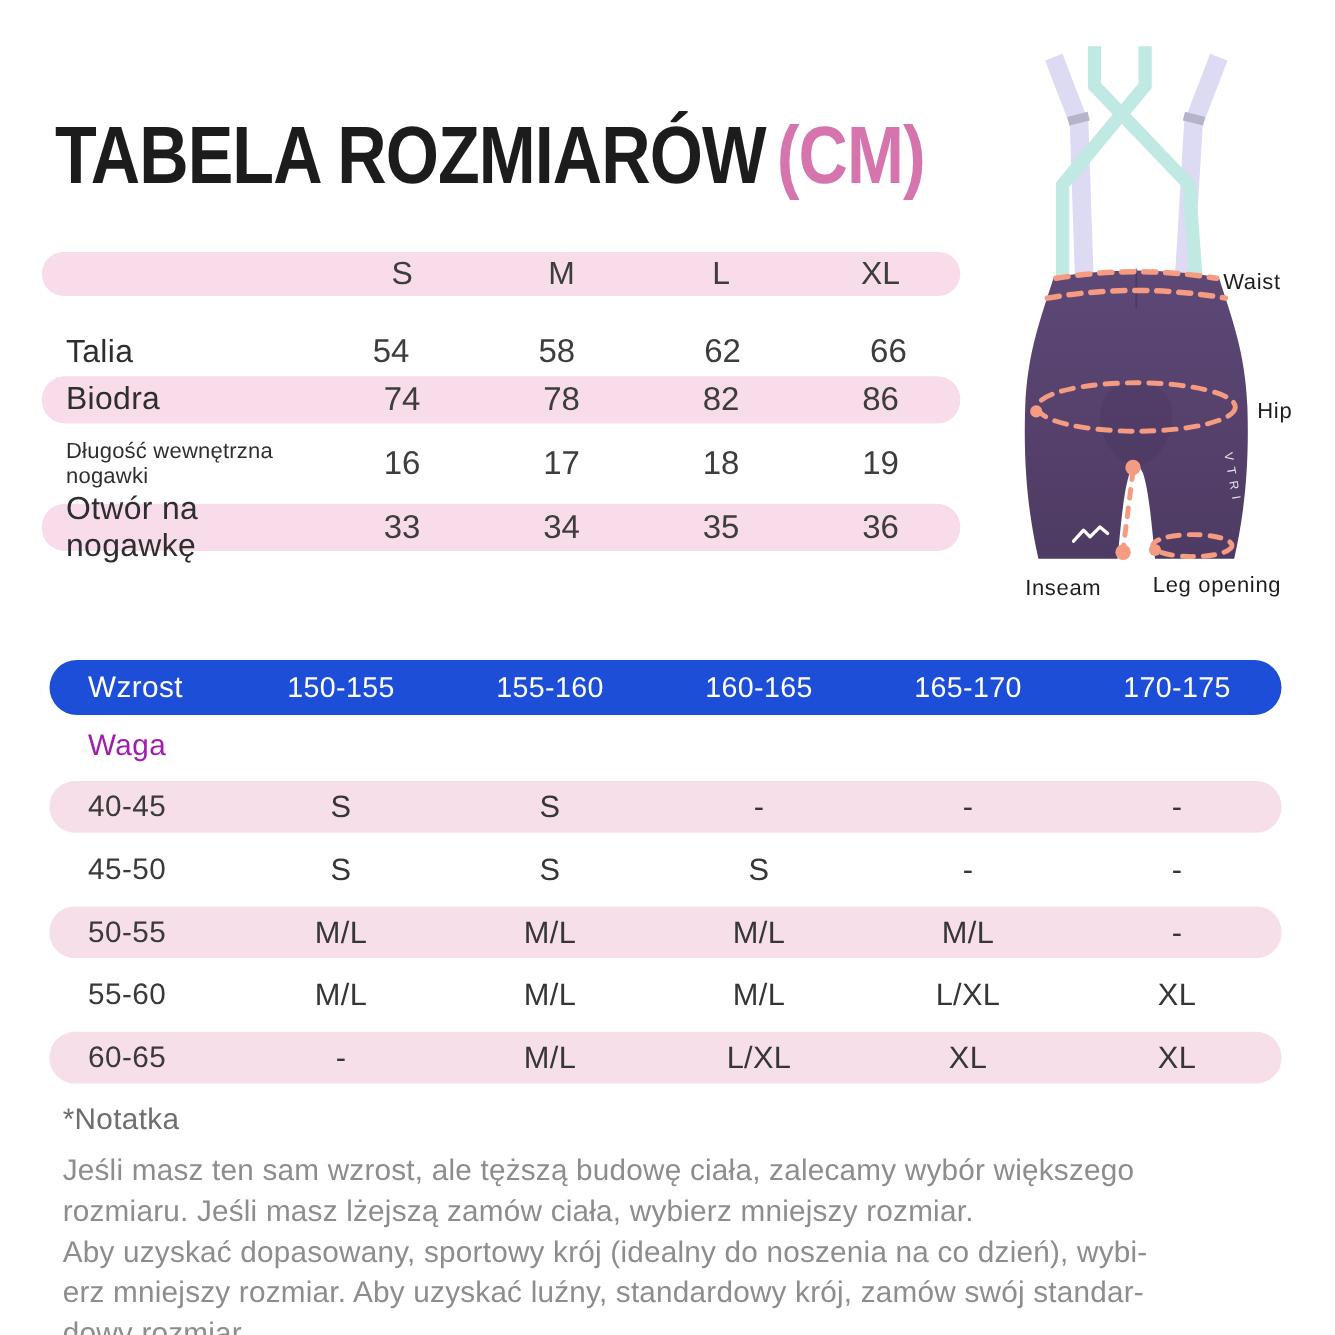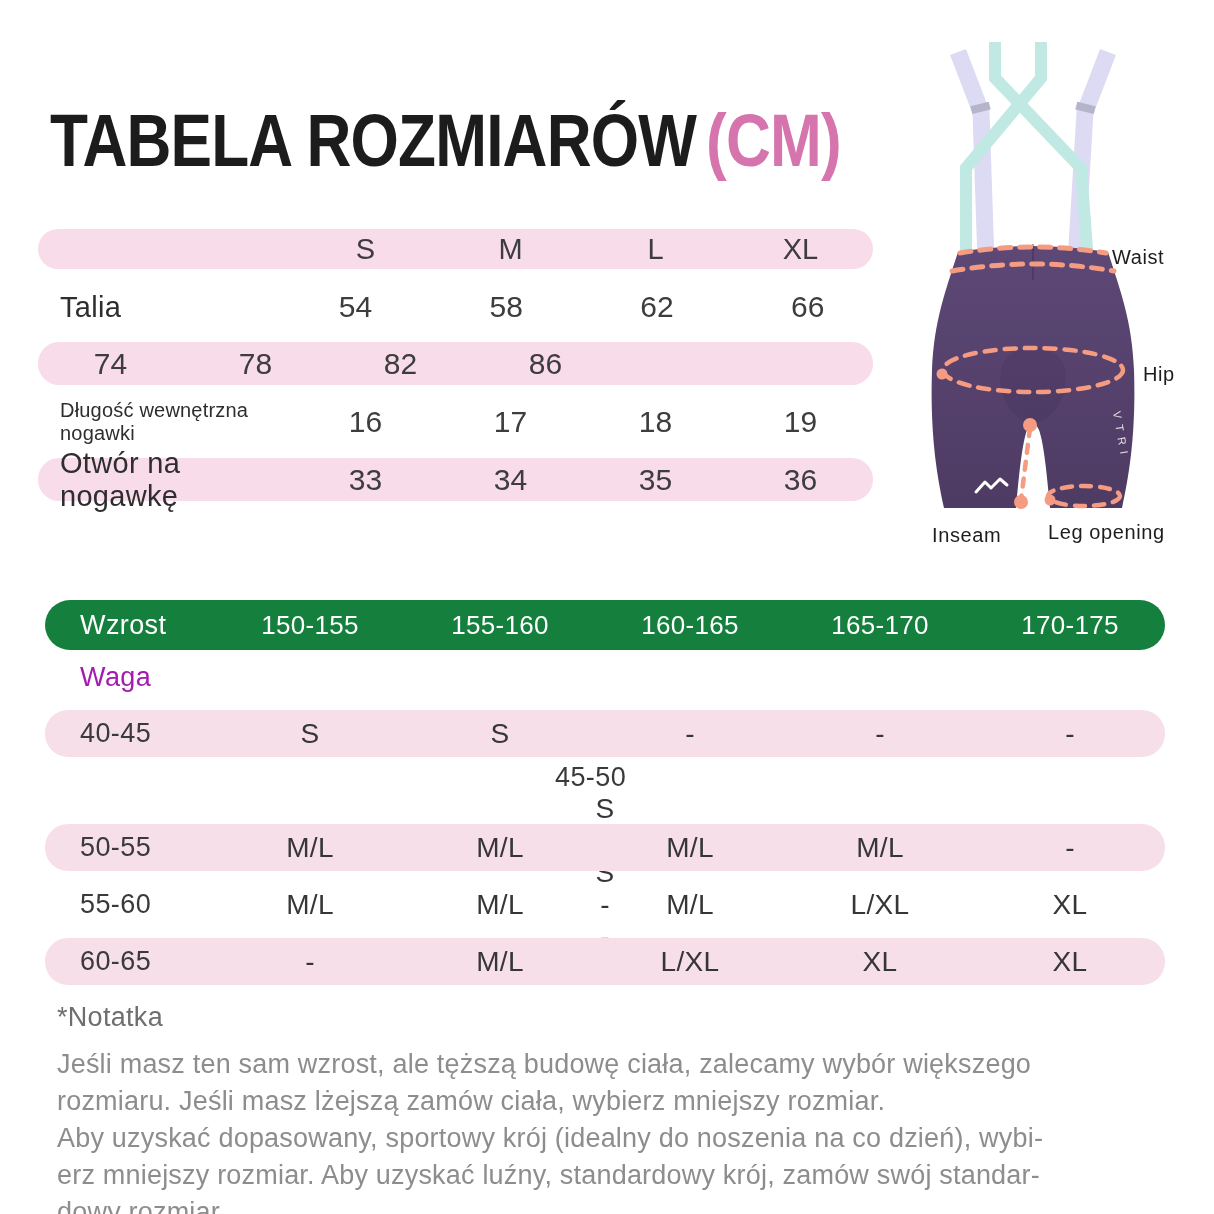--- a/index.html
+++ b/index.html
@@ -12,42 +12,42 @@
     position:absolute;left:50px;top:104px;font-size:74px;font-weight:bold;
     letter-spacing:-1px;white-space:nowrap;color:#1c1c1c;line-height:1;
     transform:scaleX(.84);transform-origin:left top;
   }
   .title .unit{color:#d674ae;margin-left:12px;}
   
   .size-table{position:absolute;left:38px;top:229px;width:835px;height:285px;}
   .st-row{position:absolute;left:0;width:835px;display:flex;align-items:center;}
   .st-row.pinkbg{background:#f8dcea;border-radius:21px;}
   .st-head{top:0;height:40px;background:#f8dcea;border-radius:20px;}
-  .st-r1{top:49px;height:58px;gap:20px;}
+  .st-r1{top:62px;height:58px;gap:20px;}
   .st-r2{top:113px;height:43px;}
   .st-r3{top:164px;height:58px;}
   .st-r4{top:229px;height:43px;}
   .st-label{width:255px;padding-left:22px;box-sizing:border-box;font-size:29px;color:#2e2e2e;letter-spacing:.3px;}
   .st-label.small{font-size:20px;letter-spacing:.2px;}
   .st-cell{width:145px;text-align:center;font-size:30px;color:#3d3d3d;}
   .st-head .st-cell{font-size:29px;}
   
   .bib-svg{position:absolute;left:900px;top:40px;}
   .fig-label{position:absolute;font-size:20px;color:#1d1d1d;letter-spacing:.6px;white-space:nowrap;}
   .lbl-waist{left:1112px;top:246px;}
   .lbl-hip{left:1143px;top:363px;}
   .lbl-inseam{left:932px;top:524px;}
   .lbl-legopen{left:1048px;top:521px;}
   
   .fit-table{position:absolute;left:45px;top:600px;width:1120px;height:392px;}
   .ft-row{position:absolute;left:0;width:1120px;display:flex;align-items:center;}
-  .ft-head{top:0;height:50px;background:#15803d;border-radius:25px;color:#ffffff;}
+  .ft-head{top:0;height:50px;background:#1d4ed8;border-radius:25px;color:#ffffff;}
   .ft-waga{top:50px;height:55px;}
   .ft-r0{top:110px;height:47px;}
-  .ft-r1{top:162px;height:57px;flex-direction:column;}
+  .ft-r1{top:162px;height:57px;}
   .ft-r2{top:224px;height:47px;align-items:center;}
   .ft-r3{top:276px;height:57px;}
   .ft-r4{top:338px;height:47px;}
   .ft-row.pinkbg{background:#f6dfe9;border-radius:23px;}
   .ft-label{width:170px;padding-left:35px;box-sizing:border-box;font-size:27px;letter-spacing:.4px;}
   .ft-head .ft-label{color:#ffffff;}
   .ft-cell{flex:1;text-align:center;font-size:28px;color:#363636;letter-spacing:.3px;}
   .ft-head .ft-cell{color:#ffffff;font-size:26px;}
   .ft-waga .ft-label{color:#a21caf;}
   
@@ -73,20 +73,21 @@
       <div class="st-cell">XL</div>
     </div>
     <div class="st-row st-r1">
       <div class="st-label">Talia</div>
       <div class="st-cell">54</div>
       <div class="st-cell">58</div>
       <div class="st-cell">62</div>
       <div class="st-cell">66</div>
     </div>
     <div class="st-row st-r2 pinkbg">
+      <div class="st-label">Biodra</div>
       <div class="st-cell">74</div>
       <div class="st-cell">78</div>
       <div class="st-cell">82</div>
       <div class="st-cell">86</div>
     </div>
     <div class="st-row st-r3">
       <div class="st-label small">Długość wewnętrzna nogawki</div>
       <div class="st-cell">16</div>
       <div class="st-cell">17</div>
       <div class="st-cell">18</div>

